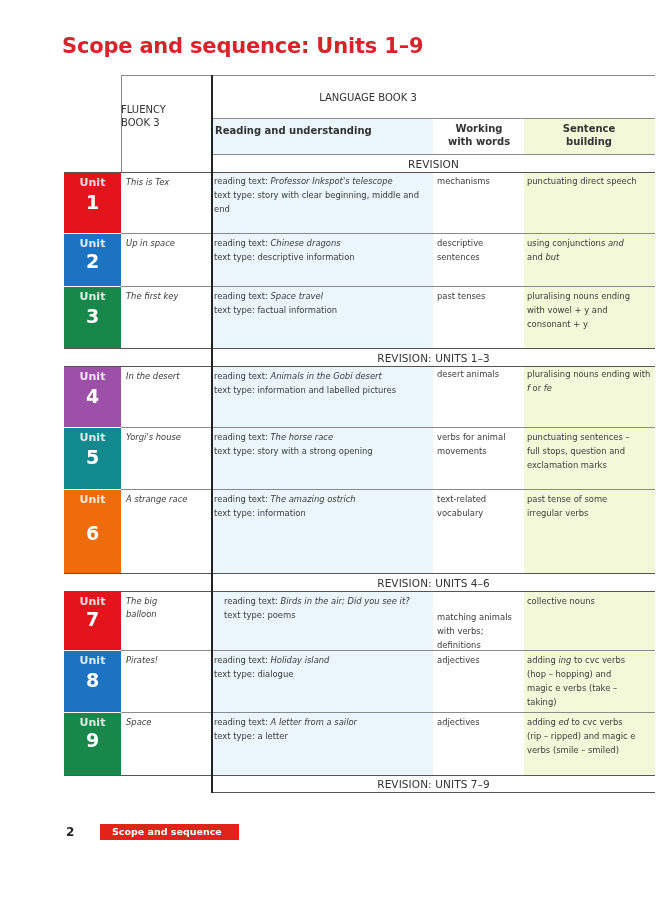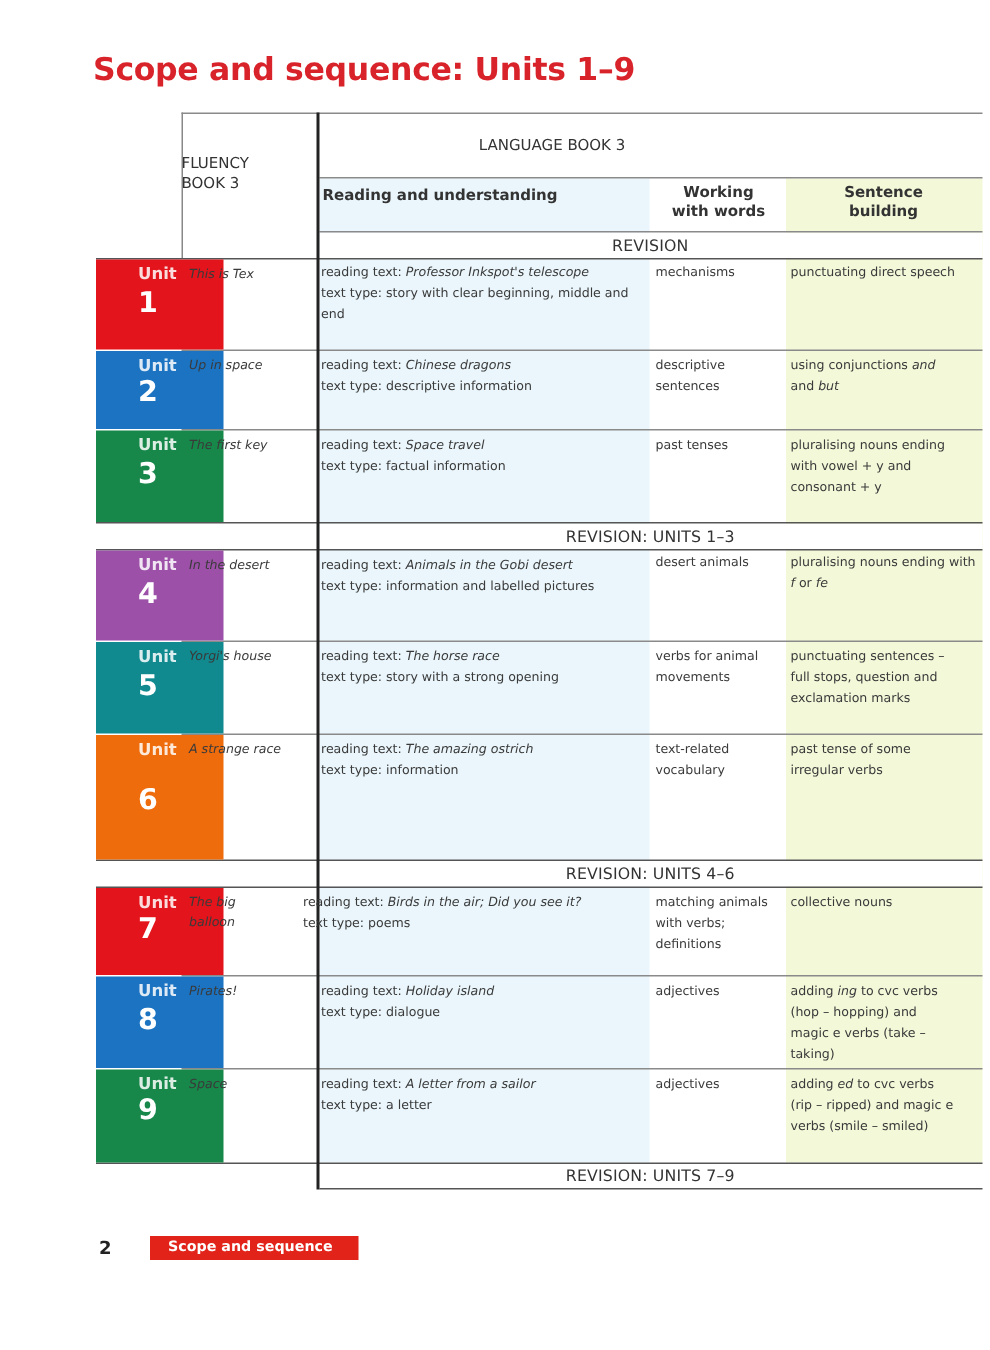--- a/index.html
+++ b/index.html
@@ -18,21 +18,21 @@
   .hline.dark { background: #555; }
   .vline { position: absolute; width: 2px; background: #222; }
   .hdr-lang { position: absolute; left: 212px; width: 312px; top: 92px; text-align: center; font-size: 10px; color: #333; }
   .hdr-fluency { position: absolute; left: 121px; width: 91px; top: 103px; text-align: left; font-size: 10px; line-height: 13px; color: #333; }
   .col-hdr { position: absolute; font-size: 10px; font-weight: bold; line-height: 13px; color: #333; }
   .revision {
     position: absolute; left: 212px; width: 443px; text-align: center; font-size: 10.5px; color: #333;
     line-height: 16px; letter-spacing: 0.1px;
   }
   .unit {
-    position: absolute; left: 64px; width: 57px; color: #fff; font-weight: bold; padding-left: 28px;
+    position: absolute; left: 64px; width: 57px; color: #fff; text-align: center; font-weight: bold;
   }
   .unit .u-label { display: block; font-size: 11px; margin-top: 3px; color: rgba(255,255,255,0.85); }
   .unit .u-num { display: block; font-size: 19px; margin-top: 2px; }
   .cell { position: absolute; font-size: 8.4px; line-height: 14px; color: #3a3a3a; }
   .cell i { font-style: italic; }
   .fluency-cell { position: absolute; left: 126px; width: 84px; font-size: 8.4px; line-height: 13px; font-style: italic; color: #3a3a3a; }
   .footer-num { position: absolute; left: 66px; top: 825px; font-size: 12px; font-weight: bold; color: #222; }
   .footer-bar {
     position: absolute; left: 100px; top: 824px; width: 139px; height: 16px; background: #e2231a;
     color: #fff; font-size: 9.5px; font-weight: bold; line-height: 16px; padding-left: 12px; box-sizing: border-box;
@@ -165,25 +165,25 @@
   <div>text type: information</div>
 </div>
 <div class="cell" style="left:437px; top:492px; width:85px;">text-related vocabulary</div>
 <div class="cell" style="left:527px; top:492px; width:110px;">past tense of some irregular verbs</div>
 
 <div class="unit" style="top:592px; height:58px; background:#e3141b;">
   <span class="u-label">Unit</span>
   <span class="u-num" style="margin-top:0;">7</span>
 </div>
 <div class="fluency-cell" style="top:595px; width:50px;">The big balloon</div>
-<div class="cell" style="left:202px; top:594px; width:218px;">
+<div class="cell" style="left:224px; top:594px; width:218px;">
   <div><span>reading text: </span><i>Birds in the air; Did you see it?</i></div>
   <div>text type: poems</div>
 </div>
-<div class="cell" style="left:437px; top:594px; width:85px;">matching animals with verbs; definitions</div>
+<div class="cell" style="left:437px; top:610px; width:85px;">matching animals with verbs; definitions</div>
 <div class="cell" style="left:527px; top:594px; width:118px;">collective nouns</div>
 
 <div class="unit" style="top:651px; height:61px; background:#1b73c2;">
   <span class="u-label">Unit</span>
   <span class="u-num">8</span>
 </div>
 <div class="fluency-cell" style="top:654px;">Pirates!</div>
 <div class="cell" style="left:214px; top:653px; width:218px;">
   <div><span>reading text: </span><i>Holiday island</i></div>
   <div>text type: dialogue</div>

